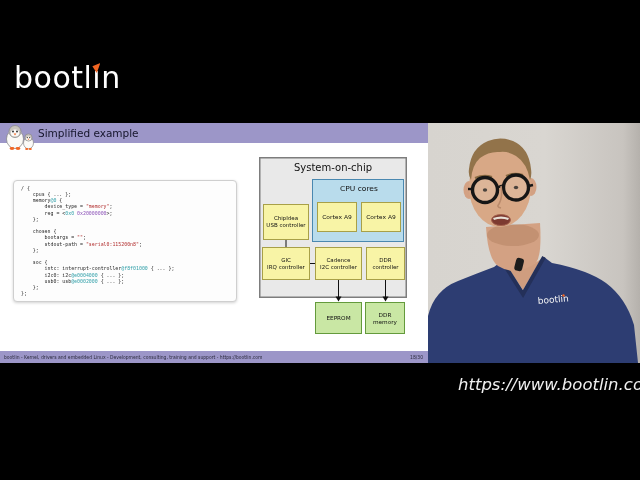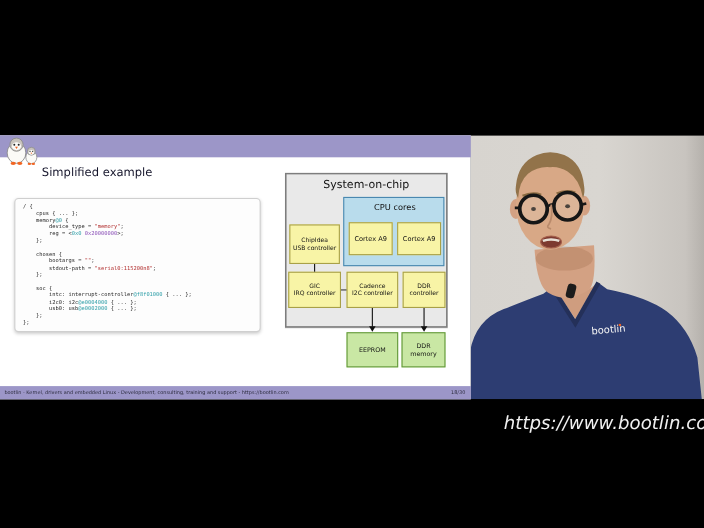--- a/index.html
+++ b/index.html
@@ -12,21 +12,21 @@
   .brand .logo-i{position:relative;display:inline-block;}
   .brand .logo-i::after{content:"";position:absolute;left:0;top:3px;width:8px;height:10px;
       background:var(--accent-orange,#f26522);
       clip-path:polygon(100% 0,55% 100%,0 32%);}
 
   
   .slide{position:absolute;left:0;top:123px;width:428px;height:240px;background:#fff;}
   .slide-header{position:absolute;left:0;top:0;width:100%;height:20px;
       background:var(--header-purple,#9c96c8);}
   .slide-title{position:absolute;left:38px;top:0;height:20px;line-height:20px;
-      font-size:10.5px;color:#15152b;margin-top:24px;}
+      font-size:10.5px;color:#15152b;}
   .mascot{position:absolute;left:4px;top:1px;}
 
   
   .code-box{position:absolute;left:13px;top:57px;width:224px;height:122px;
       background:#fdfdfd;border:1px solid #cfcfcf;border-radius:4px;
       box-shadow:0 1px 3px rgba(0,0,0,.18);overflow:hidden;}
   .code-inner{position:absolute;left:7px;top:4px;width:440px;
       font-family:"DejaVu Sans Mono","Liberation Mono",monospace;
       font-size:9.8px;line-height:12.4px;transform:scale(.5);transform-origin:0 0;
       color:#2a2a2a;}
@@ -69,20 +69,21 @@
 
   
   .watermark{position:absolute;left:458px;top:375px;color:#f0f0f0;
       font-size:16.5px;font-style:italic;}
 </style>
 </head>
 <body>
 
 <div id="stage">
 
+  <div class="brand"><span>bootl</span><span class="logo-i">ı</span><span>n</span></div>
 
   <div class="slide">
     <div class="slide-header"></div>
     <svg class="mascot" width="32" height="27" viewBox="0 0 32 27">
       <ellipse cx="11" cy="15" rx="8.5" ry="9.5" fill="#fbfaf7" stroke="#8a8a8a" stroke-width="0.8"></ellipse>
       <circle cx="11" cy="7.5" r="6" fill="#c9c4bd" stroke="#8a8a8a" stroke-width="0.8"></circle>
       <ellipse cx="11" cy="9" rx="4.2" ry="3.6" fill="#fbfaf7"></ellipse>
       <circle cx="9" cy="7.5" r="0.9" fill="#222"></circle>
       <circle cx="13" cy="7.5" r="0.9" fill="#222"></circle>
       <polygon points="9.7,9.4 12.3,9.4 11,11.4" fill="#f26522"></polygon>

